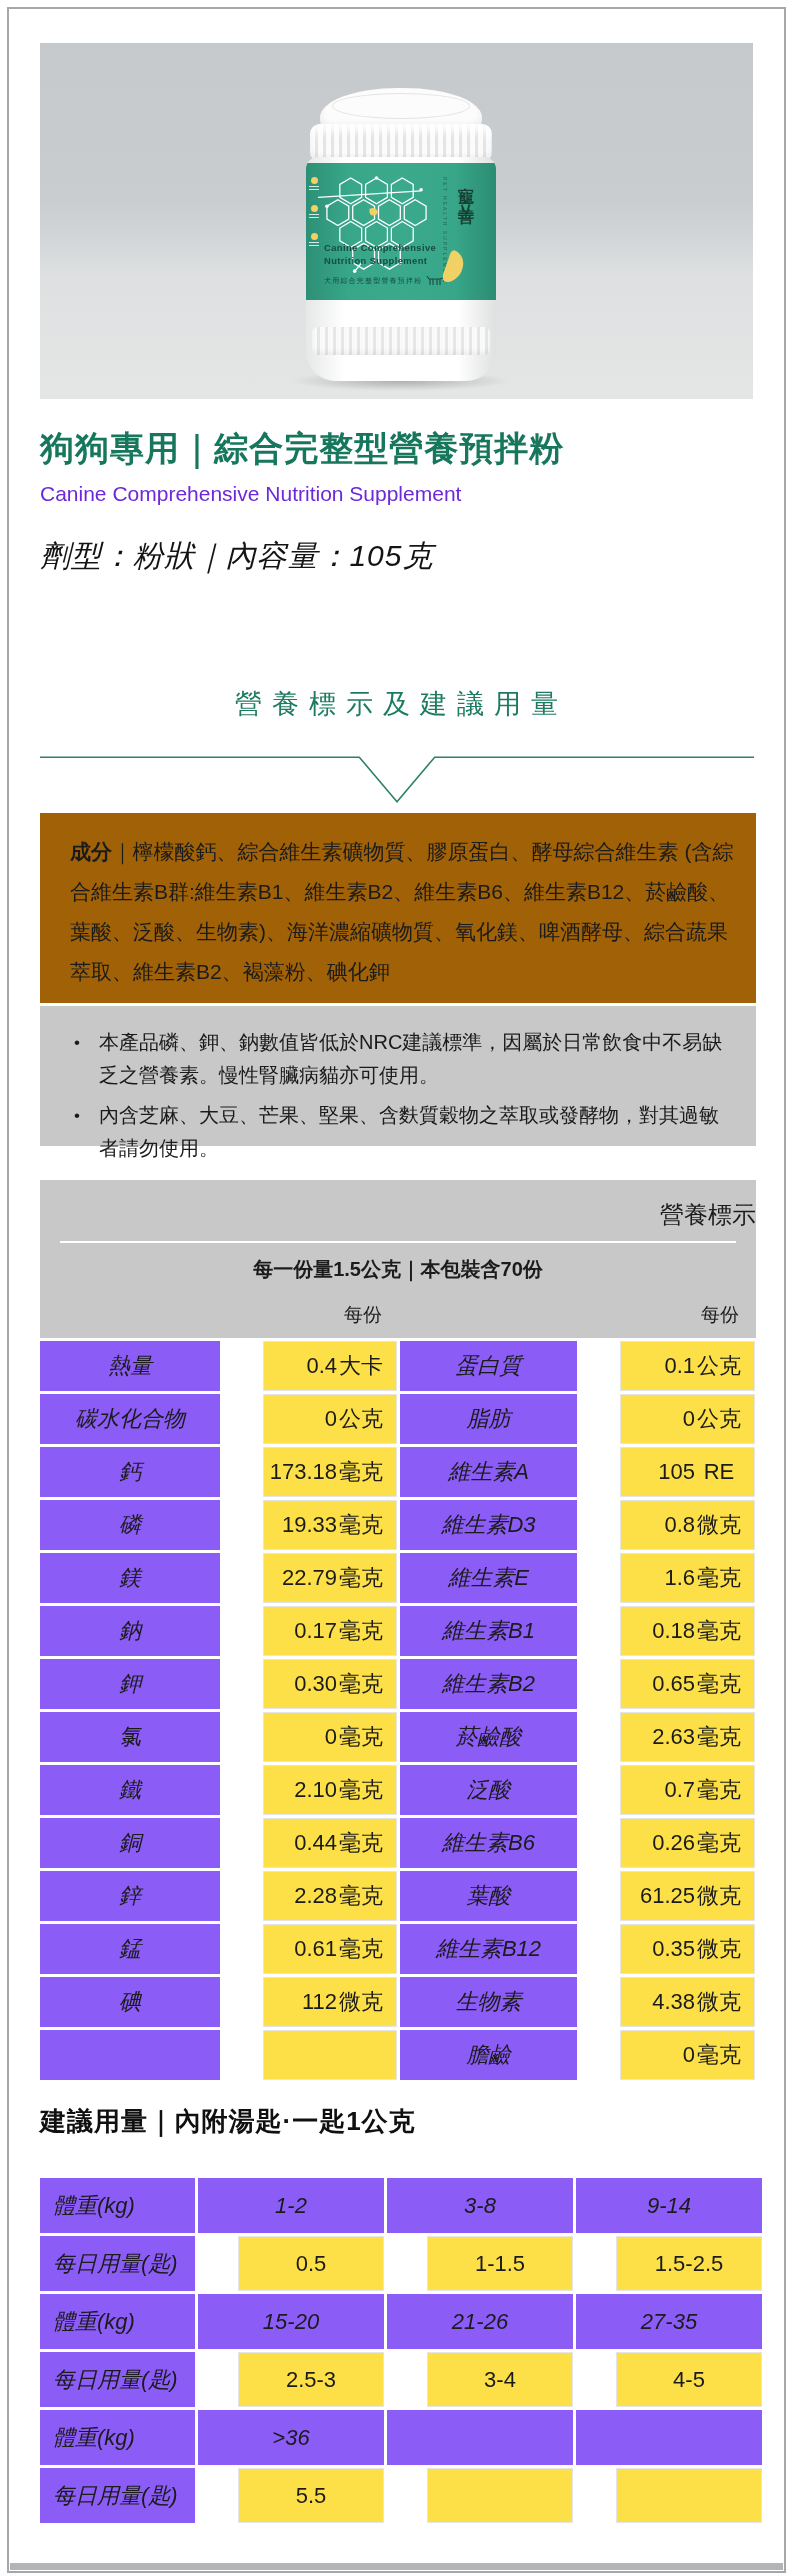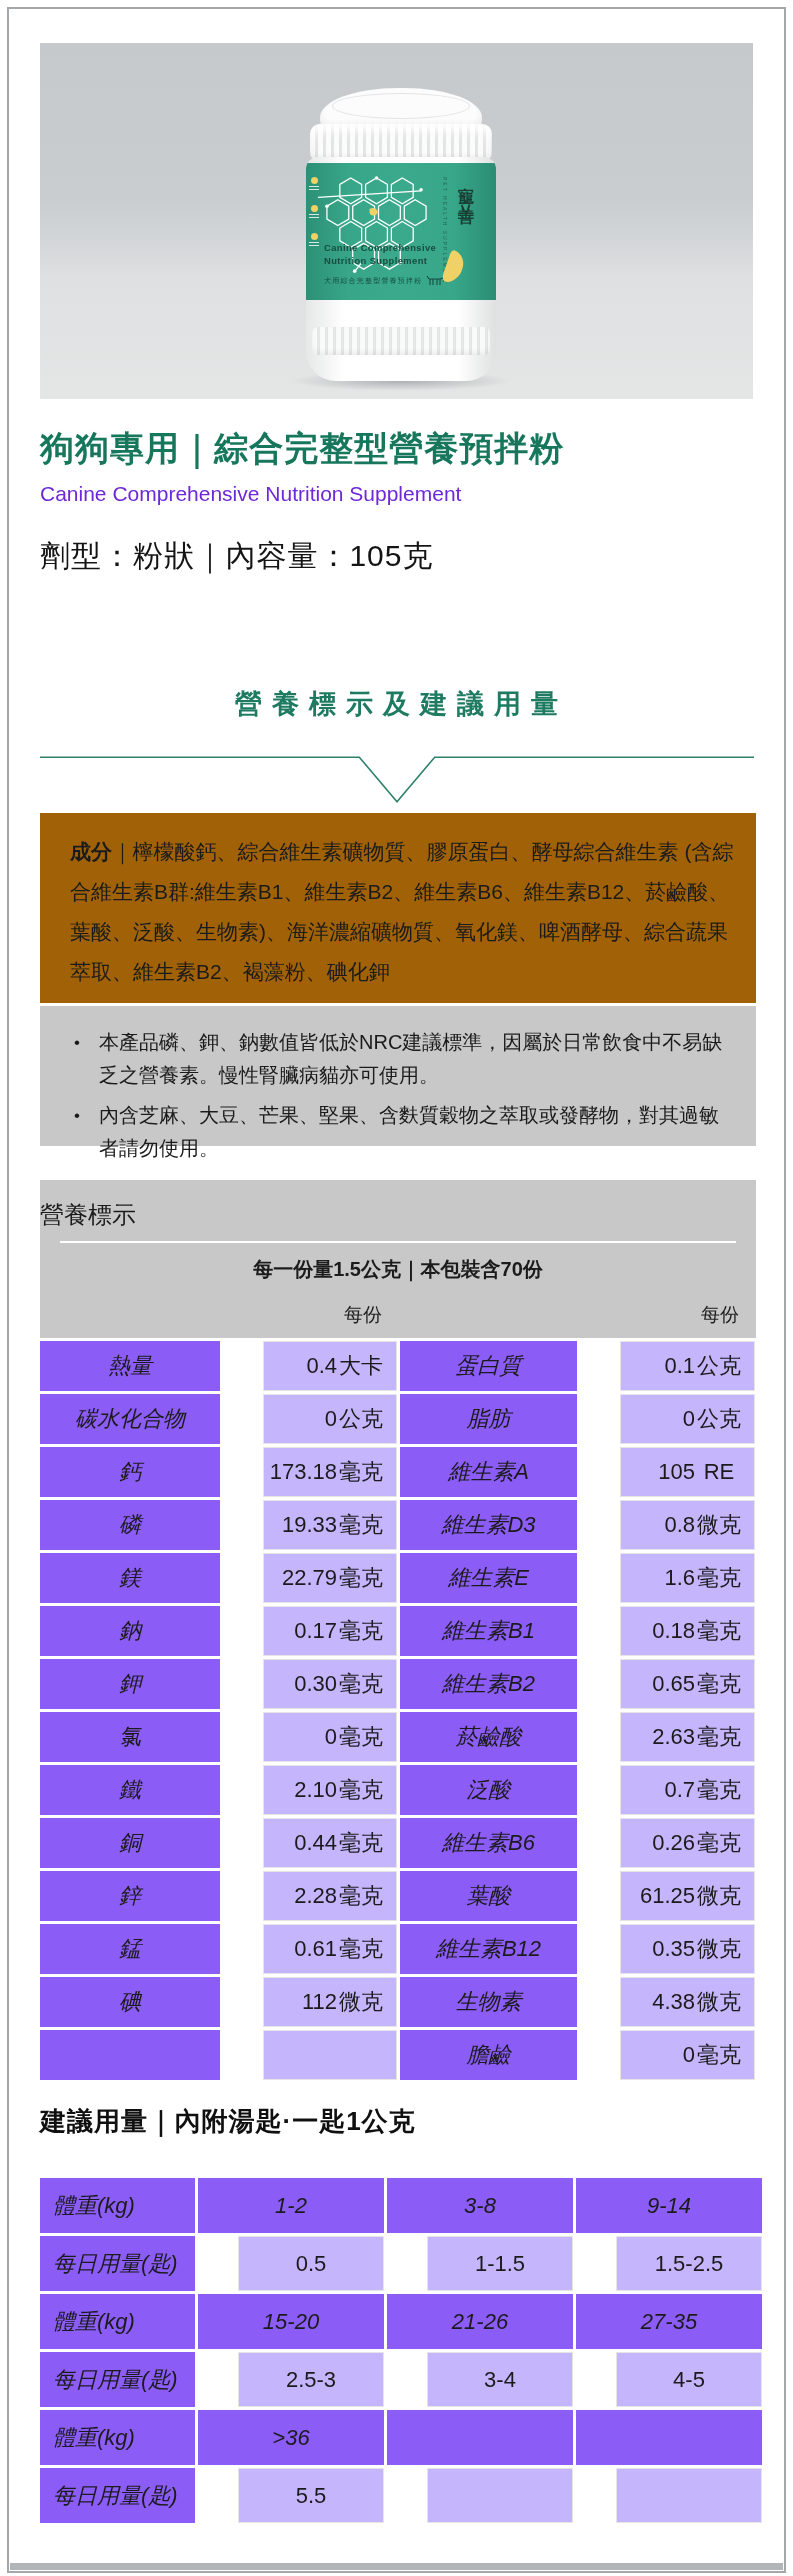--- a/index.html
+++ b/index.html
@@ -40,46 +40,46 @@
        display:flex;align-items:center;gap:4px;}
   .accent-comma{position:absolute;right:28px;bottom:14px;transform:rotate(14deg);}
   .edge-marks{position:absolute;left:3px;top:14px;display:flex;flex-direction:column;gap:15px;}
   .edge-marks .em{display:flex;flex-direction:column;align-items:center;gap:2px;}
   .edge-dot{width:7px;height:7px;border-radius:50%;background:#f0d165;}
   .edge-line{width:10px;height:1px;background:rgba(255,255,255,.8);}
 
   
   .title{position:absolute;left:40px;top:426px;font-size:34px;font-weight:700;color:#17775c;letter-spacing:1px;}
   .subtitle{position:absolute;left:40px;top:482px;font-size:21px;font-weight:400;color:#6d28d9;}
-  .spec{position:absolute;left:40px;top:536px;font-size:30px;font-weight:500;color:#141414;letter-spacing:1px;}
-  .section-title{position:absolute;left:0;top:686px;width:793px;text-align:center;font-size:27px;font-weight:700;
+  .spec{position:absolute;left:40px;top:536px;font-size:30px;font-weight:500;color:#141414;letter-spacing:1px;font-style:italic;}
+  .section-title{position:absolute;left:0;top:686px;width:793px;text-align:center;font-size:27px;font-weight:400;
        letter-spacing:10px;text-indent:10px;color:#1e7b62;}
   .divider{position:absolute;left:40px;top:756px;}
 
   
   .ingredients{position:absolute;left:40px;top:813px;width:716px;height:190px;background:#a16207;
        box-sizing:border-box;padding:19px 22px 0 30px;font-size:21px;line-height:40px;color:#1b1b1b;}
   .ingredients .lbl{font-weight:700;}
   .notes{position:absolute;left:40px;top:1006px;width:716px;height:140px;background:#c8c8c8;
        box-sizing:border-box;padding:20px 20px 0 34px;}
   .note{display:flex;font-size:20px;line-height:33px;color:#1b1b1b;margin-bottom:7px;}
   .note .marker{width:25px;flex:none;font-size:17px;line-height:33px;}
 
   
   .nt-header{position:absolute;left:40px;top:1180px;width:716px;height:158px;background:#c8c8c8;}
-  .nt-title{position:absolute;top:19px;left:0;width:100%;text-align:left;font-size:24px;font-weight:500;}
+  .nt-title{position:absolute;top:19px;left:0;width:100%;text-align:right;font-size:24px;font-weight:500;}
   .nt-rule{position:absolute;left:20px;right:20px;top:61px;height:2px;background:#ffffff;}
   .nt-serving{position:absolute;top:76px;left:0;width:100%;text-align:center;font-size:20px;font-weight:600;}
   .nt-per-left{position:absolute;top:122px;left:178px;width:164px;text-align:right;font-size:19px;font-weight:500;}
   .nt-per-right{position:absolute;top:122px;right:17px;font-size:19px;font-weight:500;}
   .ngrid{position:absolute;left:40px;top:1341px;width:715px;display:grid;
        grid-template-columns:180px 174px 177px 175px;grid-auto-rows:50px;gap:3px;}
   .cell{display:flex;align-items:center;justify-content:center;font-size:22px;font-weight:500;color:#1b1b1b;}
   .c-gray{background:#8b5cf6;font-style:italic;}
-  .c-white{background:#c4b5fd;outline:1px solid #e5e5e5;outline-offset:-1px;margin-left:40px;}
+  .c-white{background:#fde047;outline:1px solid #e5e5e5;outline-offset:-1px;margin-left:40px;}
   .nval{justify-content:flex-end;padding-right:12px;box-sizing:border-box;}
   .nval .unit{display:inline-block;width:48px;text-align:center;}
 
   
   .dheading{position:absolute;left:40px;top:2104px;font-size:26px;font-weight:700;color:#101010;letter-spacing:1px;}
   .dgrid{position:absolute;left:40px;top:2178px;width:723px;display:grid;
        grid-template-columns:155px 186px 186px 186px;grid-auto-rows:55px;gap:3px;}
   .dlabel{justify-content:flex-start;padding-left:13px;box-sizing:border-box;}
 </style>
 </head>

